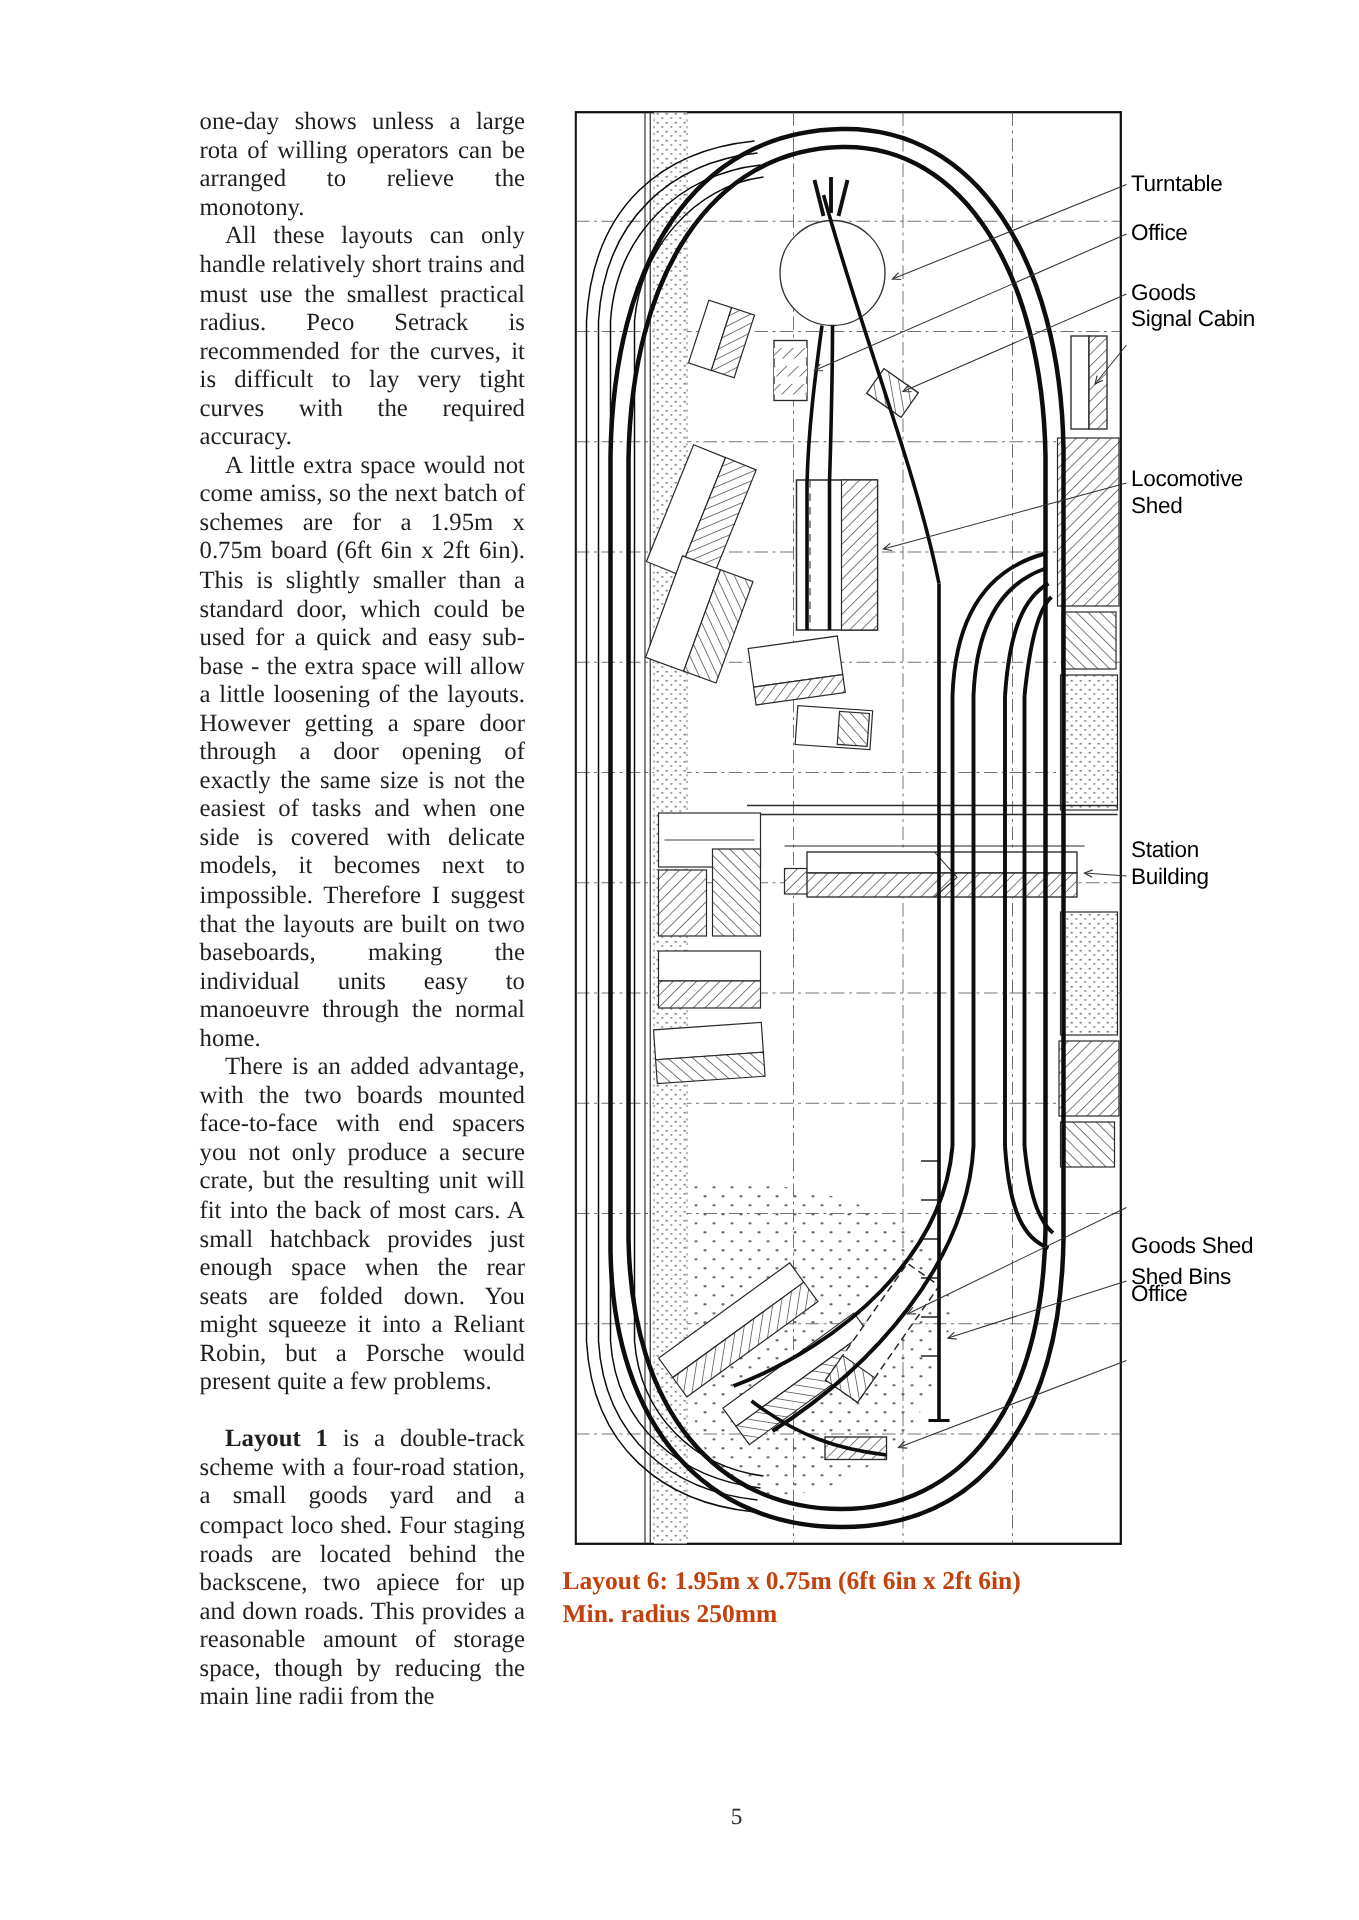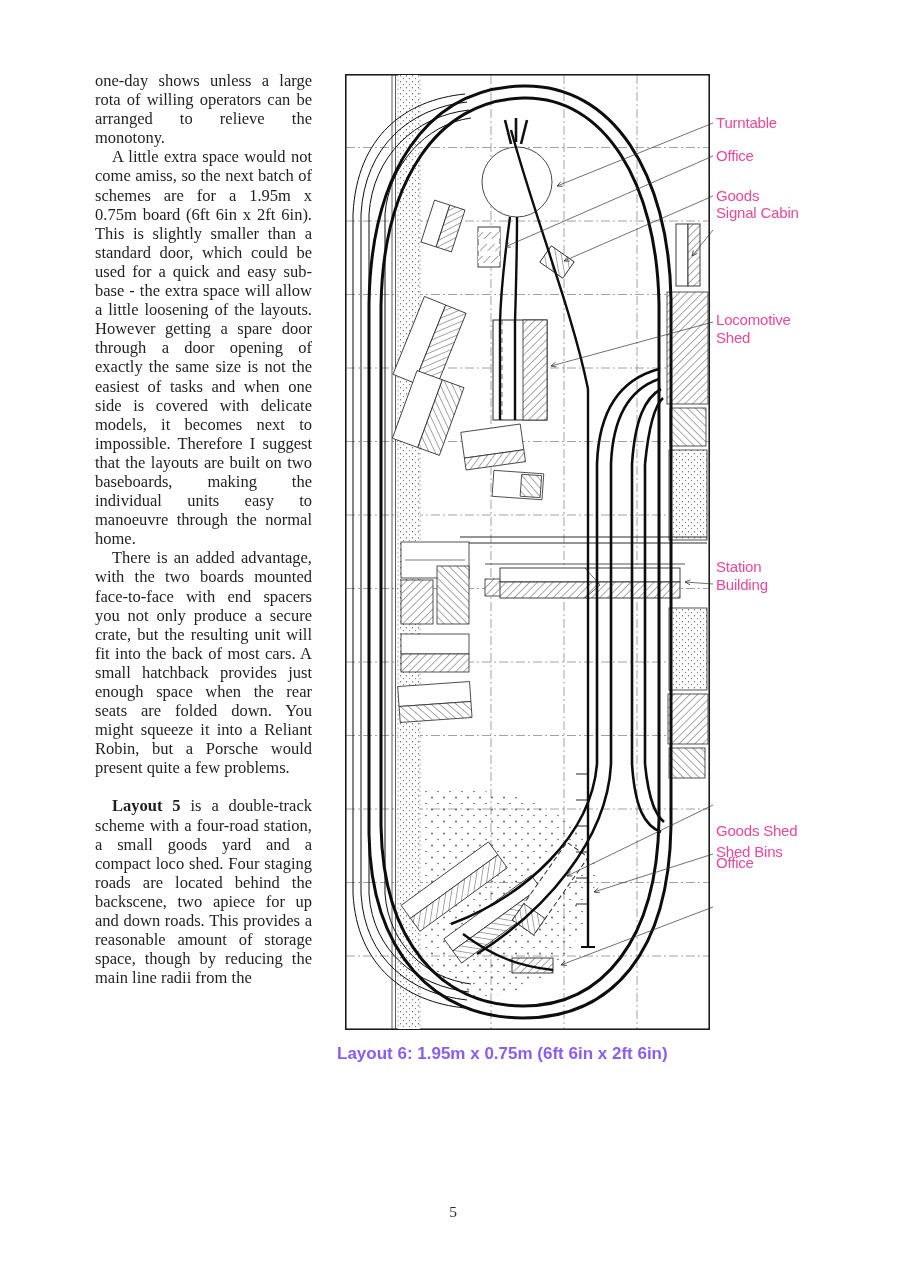--- a/index.html
+++ b/index.html
@@ -1,53 +1,54 @@
 <!DOCTYPE html>
 <html><head>
 <meta charset="utf-8">
 <style>
   html,body{margin:0;padding:0;background:#ffffff;}
   body{width:906px;height:1280px;position:relative;overflow:hidden;
        font-family:"Liberation Serif",serif;color:#1c1c1c;}
-  .page{position:absolute;inset:0;background:#fff;}
+  .page{position:absolute;inset:0;background:#fff;margin-left:38px;}
 
   
   .text-col{position:absolute;left:95px;top:71px;width:217px;
             font-size:16.5px;line-height:19.1px;text-align:justify;
             color:#201e1e;}
   .text-col p{margin:0;}
   .text-col p.indent{text-indent:17px;}
   .text-col p.gap{margin-top:19px;}
   .text-col b{font-weight:bold;}
 
   
   .diagram{position:absolute;left:345px;top:70px;width:561px;height:970px;}
   .diagram svg{position:absolute;left:0;top:0;}
   .dlabel{position:absolute;left:371px;
           font-family:"Liberation Sans",sans-serif;font-size:15px;
-          line-height:17.5px;color:#ec4899;letter-spacing:-0.2px;
+          line-height:17.5px;color:#000000;letter-spacing:-0.2px;
           white-space:pre-line;}
 
   .caption{position:absolute;left:337px;top:1043px;width:400px;
-           font-family:Liberation Sans, sans-serif;font-weight:bold;
-           font-size:17px;line-height:21.5px;color:#8b5cf6;}
+           font-family:Liberation Serif, serif;font-weight:bold;
+           font-size:17px;line-height:21.5px;color:#c2410c;}
 
   .pagenum{position:absolute;left:0;top:1203px;width:906px;
            text-align:center;font-size:15.5px;color:#2a2a2a;}
 </style>
 </head>
 <body>
 
 <div class="page">
 
   <div class="text-col">
     <p>one-day shows unless a large rota of willing operators can be arranged to relieve the monotony.</p>
+    <p class="indent">All these layouts can only handle relatively short trains and must use the smallest practical radius. Peco Setrack is recommended for the curves, it is difficult to lay very tight curves with the required accuracy.</p>
     <p class="indent">A little extra space would not come amiss, so the next batch of schemes are for a 1.95m x 0.75m board (6ft 6in x 2ft 6in). This is slightly smaller than a standard door, which could be used for a quick and easy sub-base - the extra space will allow a little loosening of the layouts. However getting a spare door through a door opening of exactly the same size is not the easiest of tasks and when one side is covered with delicate models, it becomes next to impossible. Therefore I suggest that the layouts are built on two base­boards, making the individual units easy to manoeuvre through the normal home.</p>
     <p class="indent">There is an added advan­tage, with the two boards mounted face-to-face with end spacers you not only produce a secure crate, but the resulting unit will fit into the back of most cars. A small hatchback provides just enough space when the rear seats are folded down. You might squeeze it into a Reliant Robin, but a Porsche would present quite a few problems.</p>
-    <p class="indent gap"><b>Layout 5</b><span> is a double-track scheme with a four-road sta­tion, a small goods yard and a compact loco shed. Four staging roads are located behind the backscene, two apiece for up and down roads. This provides a reason­able amount of storage space, though by reducing the main line radii from the</span></p>
+    <p class="indent gap"><b>Layout 1</b><span> is a double-track scheme with a four-road sta­tion, a small goods yard and a compact loco shed. Four staging roads are located behind the backscene, two apiece for up and down roads. This provides a reason­able amount of storage space, though by reducing the main line radii from the</span></p>
   </div>
 
   <div class="diagram">
     <svg width="561" height="970" viewBox="0 0 561 970">
       <defs>
         <pattern id="h1" width="5.5" height="5.5" patternUnits="userSpaceOnUse" patternTransform="rotate(45)">
           <rect width="5.5" height="5.5" fill="#fff"></rect>
           <line x1="0" y1="0" x2="0" y2="5.5" stroke="#3a3a3a" stroke-width="0.9"></line>
         </pattern>
         <pattern id="h2" width="5.5" height="5.5" patternUnits="userSpaceOnUse" patternTransform="rotate(-45)">
@@ -277,17 +278,18 @@
 Shed</div>
     <div class="dlabel" style="top:488px">Station
 Building</div>
     <div class="dlabel" style="top:752px">Goods Shed</div>
     <div class="dlabel" style="top:773px">Shed Bins</div>
     <div class="dlabel" style="top:784px">Office</div>
   </div>
 
   <div class="caption">
     <div>Layout 6: 1.95m x 0.75m (6ft 6in x 2ft 6in)</div>
+    <div>Min. radius 250mm</div>
   </div>
 
   <div class="pagenum">5</div>
 
 </div>
 
 </body></html>

